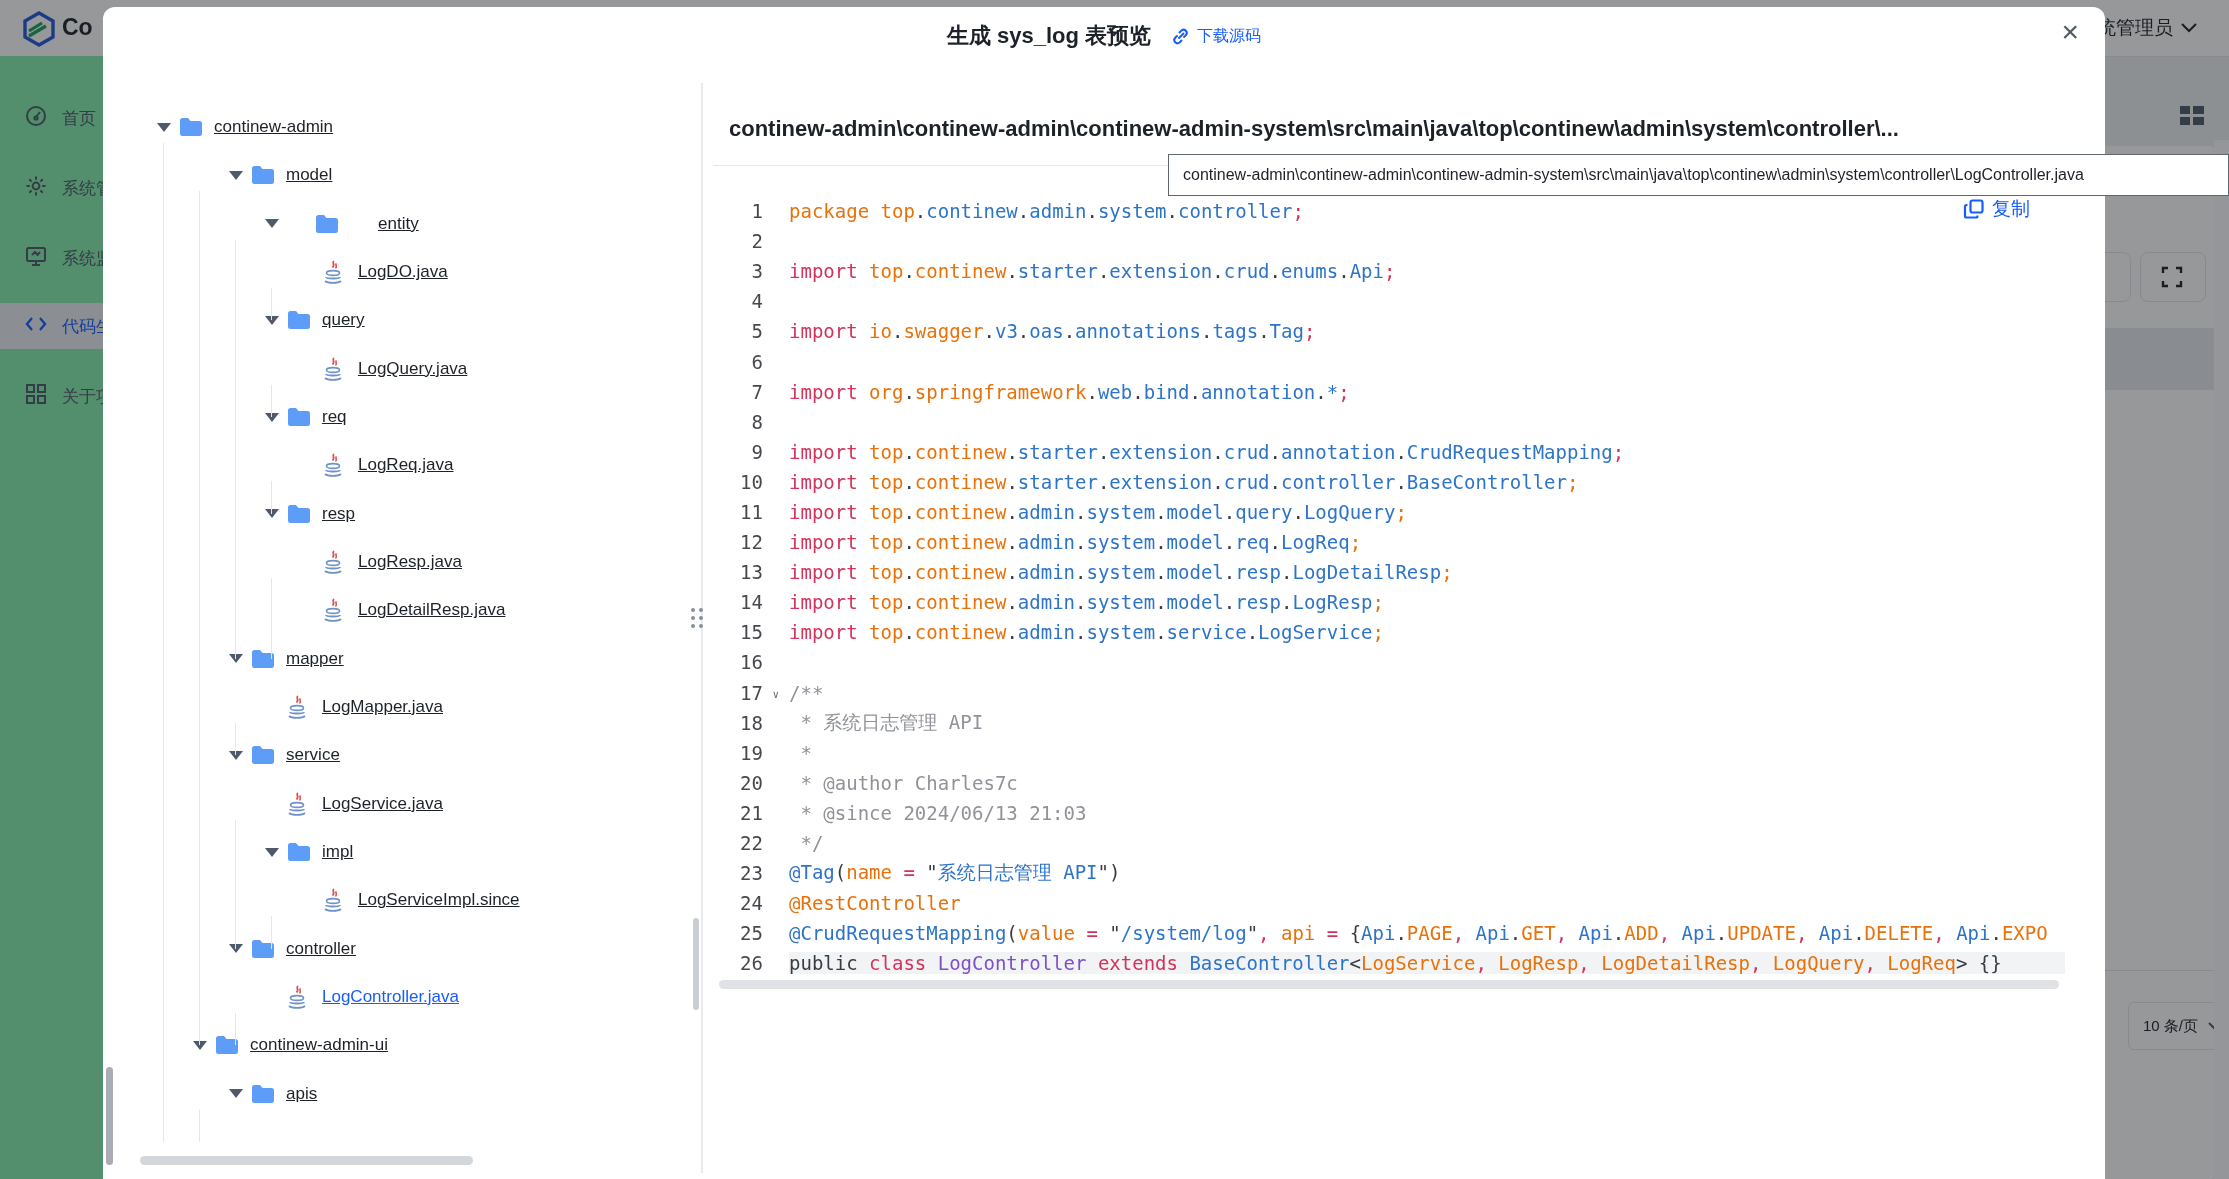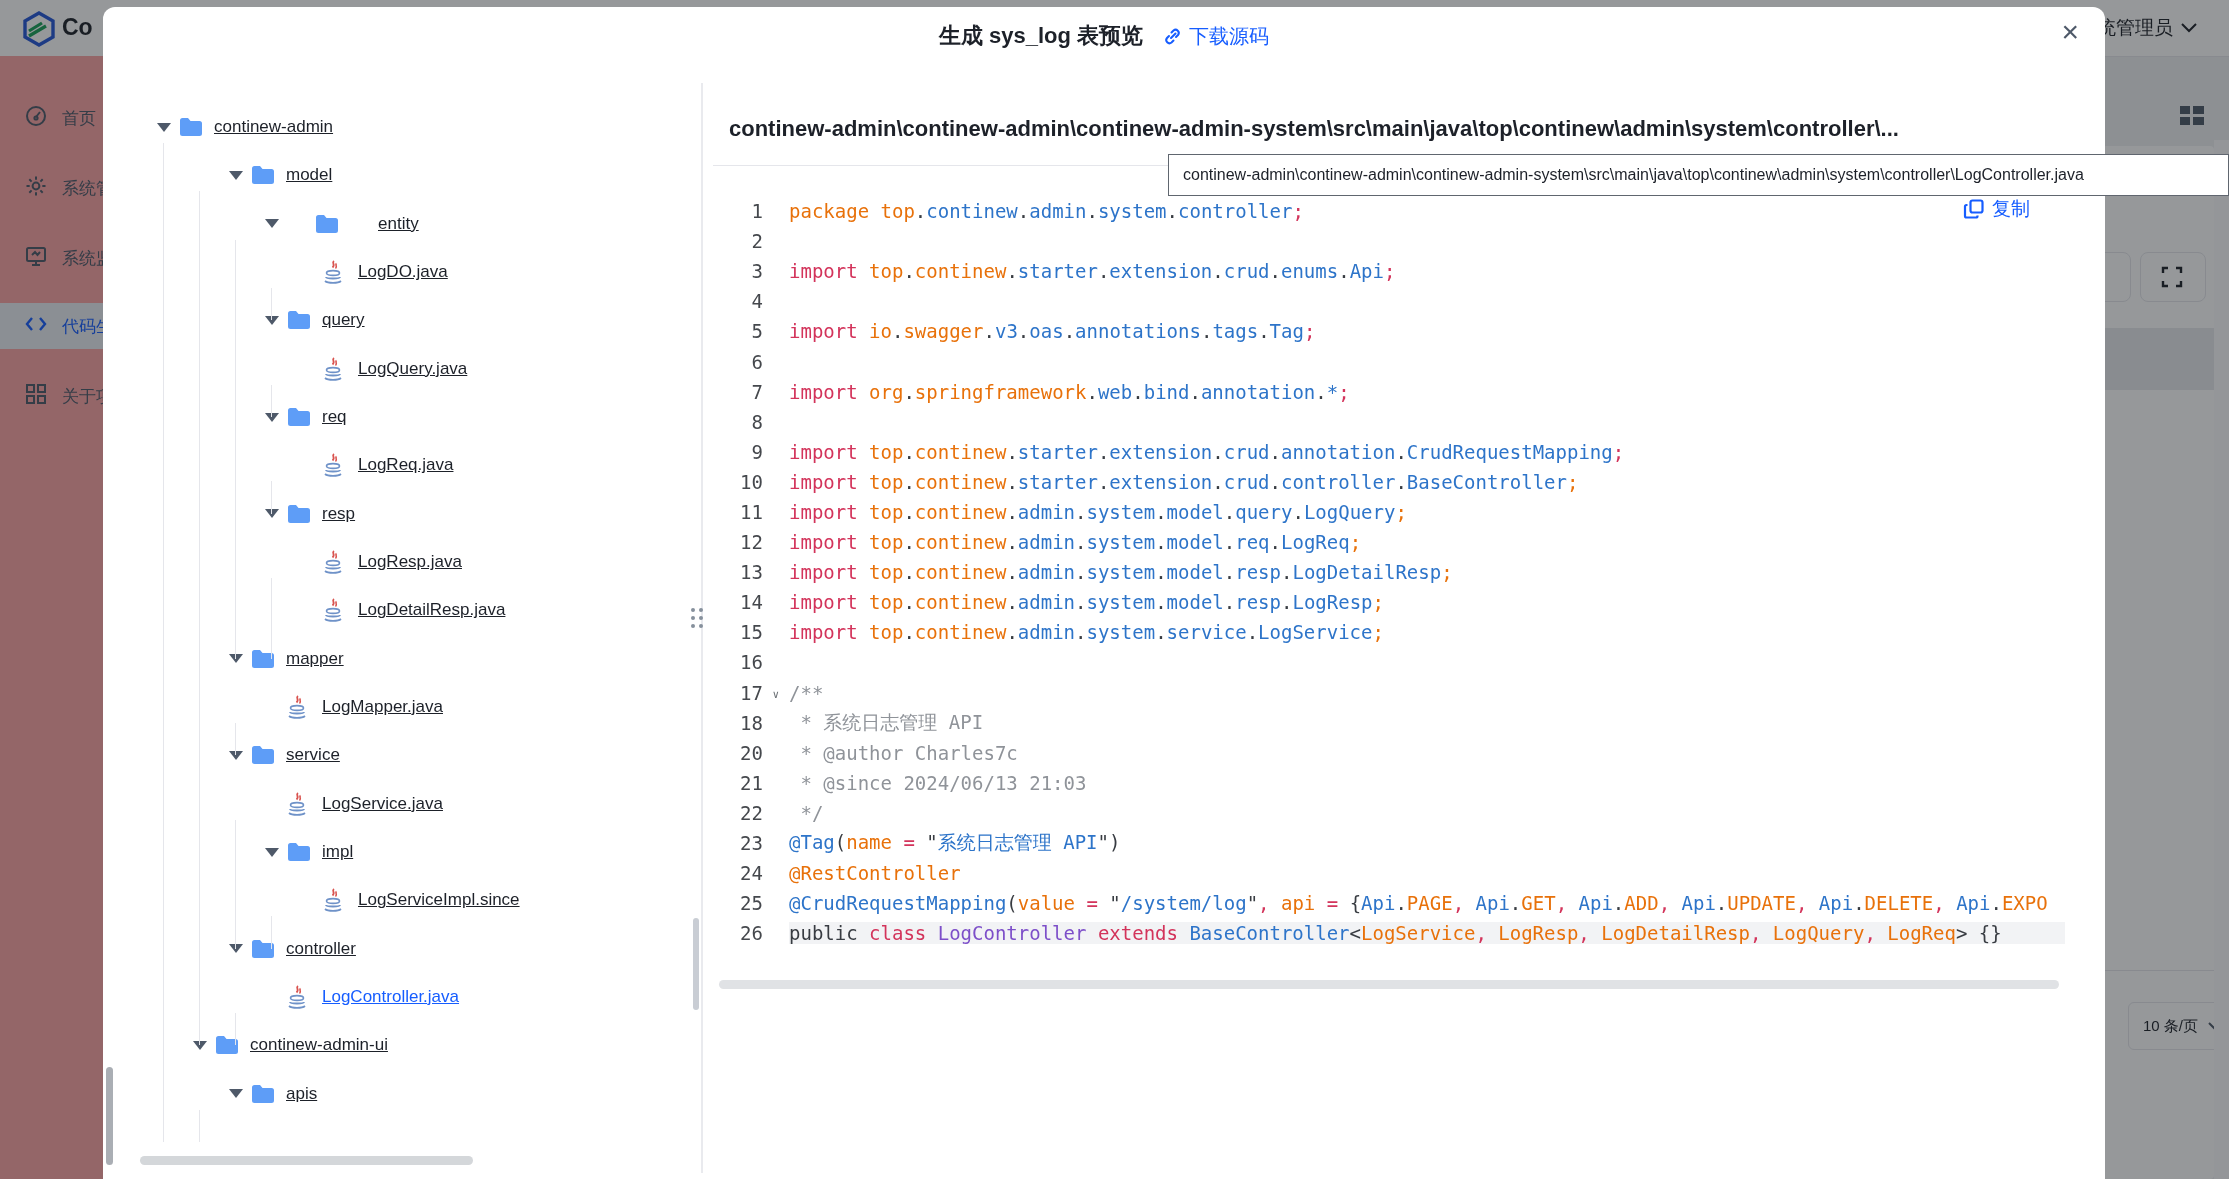--- a/index.html
+++ b/index.html
@@ -4,21 +4,21 @@
 <style>
   html,body{margin:0;padding:0;background:#555;}
   .stage{position:relative;width:2229px;height:1179px;overflow:hidden;background:#fff;
          font-family:"Liberation Sans","DejaVu Sans",sans-serif;}
   .abs{position:absolute;}
 
   
   .app-header{left:0;top:0;width:2229px;height:56px;background:#fff;border-bottom:1px solid #e5e6eb;}
   .brand-text{left:62px;top:14px;font-size:23px;font-weight:bold;color:#1d2129;}
   .app-user{right:32px;top:15px;font-size:19px;color:#1d2129;display:flex;align-items:center;gap:8px;}
-  .app-sidebar{left:0;top:56px;width:112px;height:1123px;background:#fca5a5;border-right:4px solid #000000;}
+  .app-sidebar{left:0;top:56px;width:112px;height:1123px;background:#86efac;border-right:4px solid #000000;}
   .menu-item{position:absolute;left:0;width:180px;height:46px;display:flex;align-items:center;
              padding-left:24px;gap:14px;color:#4e5969;font-size:17px;}
   .menu-item.active{background:#eceff5;color:#165dff;}
   .menu-item.active svg{stroke:#165dff;}
   .menu-item svg{stroke:#4e5969;}
   .app-content{left:112px;top:56px;width:2117px;height:1123px;background:#eef0f3;}
   .bg-card{left:2088px;top:146px;width:126px;height:1033px;background:#fff;border-radius:4px;}
   .bg-btn{background:#fff;border:1px solid #e5e6eb;border-radius:8px;}
   .bg-table-header{left:2090px;top:328px;width:124px;height:62px;background:#e8eaed;}
   .bg-row{left:2090px;width:124px;height:58px;background:#fff;border-bottom:1px solid #e5e6eb;}
@@ -26,21 +26,21 @@
                  background:#fff;display:flex;align-items:center;gap:10px;padding-left:14px;
                  font-size:15px;color:#1d2129;}
   .scroll-gutter{left:2214px;top:140px;width:15px;height:1039px;background:#fcfcfd;}
   .mask{left:0;top:0;width:2229px;height:1179px;background:rgba(23,26,31,0.45);}
 
   
   .modal{left:103px;top:7px;width:2002px;height:1172px;background:#fff;border-radius:12px 12px 0 0;}
   .modal-head{position:absolute;left:0;top:0;width:100%;height:58px;display:flex;align-items:center;
               justify-content:center;gap:20px;}
   .modal-title{font-size:22px;font-weight:bold;color:#1d2129;}
-  .download-link{display:flex;align-items:center;gap:7px;color:#165dff;font-size:20px;cursor:pointer;}
+  .download-link{display:flex;align-items:center;gap:7px;color:#165dff;font-size:16px;cursor:pointer;}
   .modal-close{position:absolute;right:26px;top:8px;font-size:30px;color:#4e5969;cursor:pointer;line-height:34px;}
 
   
   .tree{left:37px;top:96px;width:558px;height:1062px;overflow:hidden;}
   .tree-row{position:relative;height:48.34px;display:flex;align-items:center;white-space:nowrap;}
   .tr-arrow{width:28px;display:inline-flex;justify-content:center;flex:none;}
   .tr-arrow i{width:0;height:0;border-left:7px solid transparent;border-right:7px solid transparent;
               border-top:9px solid #4e5969;display:block;}
   .tr-icon{width:26px;margin-right:10px;flex:none;display:inline-flex;}
   .tr-label{font-size:17px;color:#1d2129;text-decoration:underline;}
@@ -493,20 +493,21 @@
           <div class="code-line"><span class="ln">9</span><span class="gap"></span><span class="code-text"><span class="tk-k">import </span><span class="tk-o">top</span><span class="tk-d">.</span><span class="tk-o">continew</span><span class="tk-d">.</span><span class="tk-b">starter</span><span class="tk-d">.</span><span class="tk-b">extension</span><span class="tk-d">.</span><span class="tk-b">crud</span><span class="tk-d">.</span><span class="tk-b">annotation</span><span class="tk-d">.</span><span class="tk-b">CrudRequestMapping</span><span class="tk-k">;</span></span></div>
           <div class="code-line"><span class="ln">10</span><span class="gap"></span><span class="code-text"><span class="tk-k">import </span><span class="tk-o">top</span><span class="tk-d">.</span><span class="tk-o">continew</span><span class="tk-d">.</span><span class="tk-b">starter</span><span class="tk-d">.</span><span class="tk-b">extension</span><span class="tk-d">.</span><span class="tk-b">crud</span><span class="tk-d">.</span><span class="tk-b">controller</span><span class="tk-d">.</span><span class="tk-b">BaseController</span><span class="tk-o">;</span></span></div>
           <div class="code-line"><span class="ln">11</span><span class="gap"></span><span class="code-text"><span class="tk-k">import </span><span class="tk-o">top</span><span class="tk-d">.</span><span class="tk-o">continew</span><span class="tk-d">.</span><span class="tk-b">admin</span><span class="tk-d">.</span><span class="tk-b">system</span><span class="tk-d">.</span><span class="tk-b">model</span><span class="tk-d">.</span><span class="tk-b">query</span><span class="tk-d">.</span><span class="tk-b">LogQuery</span><span class="tk-o">;</span></span></div>
           <div class="code-line"><span class="ln">12</span><span class="gap"></span><span class="code-text"><span class="tk-k">import </span><span class="tk-o">top</span><span class="tk-d">.</span><span class="tk-o">continew</span><span class="tk-d">.</span><span class="tk-b">admin</span><span class="tk-d">.</span><span class="tk-b">system</span><span class="tk-d">.</span><span class="tk-b">model</span><span class="tk-d">.</span><span class="tk-b">req</span><span class="tk-d">.</span><span class="tk-b">LogReq</span><span class="tk-o">;</span></span></div>
           <div class="code-line"><span class="ln">13</span><span class="gap"></span><span class="code-text"><span class="tk-k">import </span><span class="tk-o">top</span><span class="tk-d">.</span><span class="tk-o">continew</span><span class="tk-d">.</span><span class="tk-b">admin</span><span class="tk-d">.</span><span class="tk-b">system</span><span class="tk-d">.</span><span class="tk-b">model</span><span class="tk-d">.</span><span class="tk-b">resp</span><span class="tk-d">.</span><span class="tk-b">LogDetailResp</span><span class="tk-o">;</span></span></div>
           <div class="code-line"><span class="ln">14</span><span class="gap"></span><span class="code-text"><span class="tk-k">import </span><span class="tk-o">top</span><span class="tk-d">.</span><span class="tk-o">continew</span><span class="tk-d">.</span><span class="tk-b">admin</span><span class="tk-d">.</span><span class="tk-b">system</span><span class="tk-d">.</span><span class="tk-b">model</span><span class="tk-d">.</span><span class="tk-b">resp</span><span class="tk-d">.</span><span class="tk-b">LogResp</span><span class="tk-o">;</span></span></div>
           <div class="code-line"><span class="ln">15</span><span class="gap"></span><span class="code-text"><span class="tk-k">import </span><span class="tk-o">top</span><span class="tk-d">.</span><span class="tk-o">continew</span><span class="tk-d">.</span><span class="tk-b">admin</span><span class="tk-d">.</span><span class="tk-b">system</span><span class="tk-d">.</span><span class="tk-b">service</span><span class="tk-d">.</span><span class="tk-b">LogService</span><span class="tk-o">;</span></span></div>
           <div class="code-line"><span class="ln">16</span><span class="gap"></span><span class="code-text"></span></div>
           <div class="code-line"><span class="ln">17<span class="fold">∨</span></span><span class="gap"></span><span class="code-text"><span class="tk-g">/**</span></span></div>
           <div class="code-line"><span class="ln">18</span><span class="gap"></span><span class="code-text"><span class="tk-g"> * 系统日志管理 API</span></span></div>
+          <div class="code-line"><span class="ln">19</span><span class="gap"></span><span class="code-text"><span class="tk-g"> *</span></span></div>
           <div class="code-line"><span class="ln">20</span><span class="gap"></span><span class="code-text"><span class="tk-g"> * @author Charles7c</span></span></div>
           <div class="code-line"><span class="ln">21</span><span class="gap"></span><span class="code-text"><span class="tk-g"> * @since 2024/06/13 21:03</span></span></div>
           <div class="code-line"><span class="ln">22</span><span class="gap"></span><span class="code-text"><span class="tk-g"> */</span></span></div>
           <div class="code-line"><span class="ln">23</span><span class="gap"></span><span class="code-text"><span class="tk-b">@Tag</span><span class="tk-d">(</span><span class="tk-o">name</span><span class="tk-d"> </span><span class="tk-k">=</span><span class="tk-d"> "</span><span class="tk-s">系统日志管理 API</span><span class="tk-d">")</span></span></div>
           <div class="code-line"><span class="ln">24</span><span class="gap"></span><span class="code-text"><span class="tk-o">@RestController</span></span></div>
           <div class="code-line"><span class="ln">25</span><span class="gap"></span><span class="code-text"><span class="tk-b">@CrudRequestMapping</span><span class="tk-d">(</span><span class="tk-o">value</span><span class="tk-k"> = </span><span class="tk-d">"</span><span class="tk-s">/system/log</span><span class="tk-d">"</span><span class="tk-k">, </span><span class="tk-o">api</span><span class="tk-k"> = </span><span class="tk-d">{</span><span class="tk-b">Api</span><span class="tk-d">.</span><span class="tk-o">PAGE</span><span class="tk-k">, </span><span class="tk-b">Api</span><span class="tk-d">.</span><span class="tk-o">GET</span><span class="tk-k">, </span><span class="tk-b">Api</span><span class="tk-d">.</span><span class="tk-o">ADD</span><span class="tk-k">, </span><span class="tk-b">Api</span><span class="tk-d">.</span><span class="tk-o">UPDATE</span><span class="tk-k">, </span><span class="tk-b">Api</span><span class="tk-d">.</span><span class="tk-o">DELETE</span><span class="tk-k">, </span><span class="tk-b">Api</span><span class="tk-d">.</span><span class="tk-o">EXPO</span></span></div>
           <div class="code-line hl"><span class="ln">26</span><span class="gap"></span><span class="code-text"><span class="tk-d">public </span><span class="tk-k">class </span><span class="tk-p">LogController </span><span class="tk-k">extends </span><span class="tk-b">BaseController</span><span class="tk-d">&lt;</span><span class="tk-o">LogService</span><span class="tk-k">, </span><span class="tk-o">LogResp</span><span class="tk-k">, </span><span class="tk-o">LogDetailResp</span><span class="tk-k">, </span><span class="tk-o">LogQuery</span><span class="tk-k">, </span><span class="tk-o">LogReq</span><span class="tk-d">&gt; {}</span></span></div>
         </div>
       <div class="code-hscroll"></div>
     </div>

